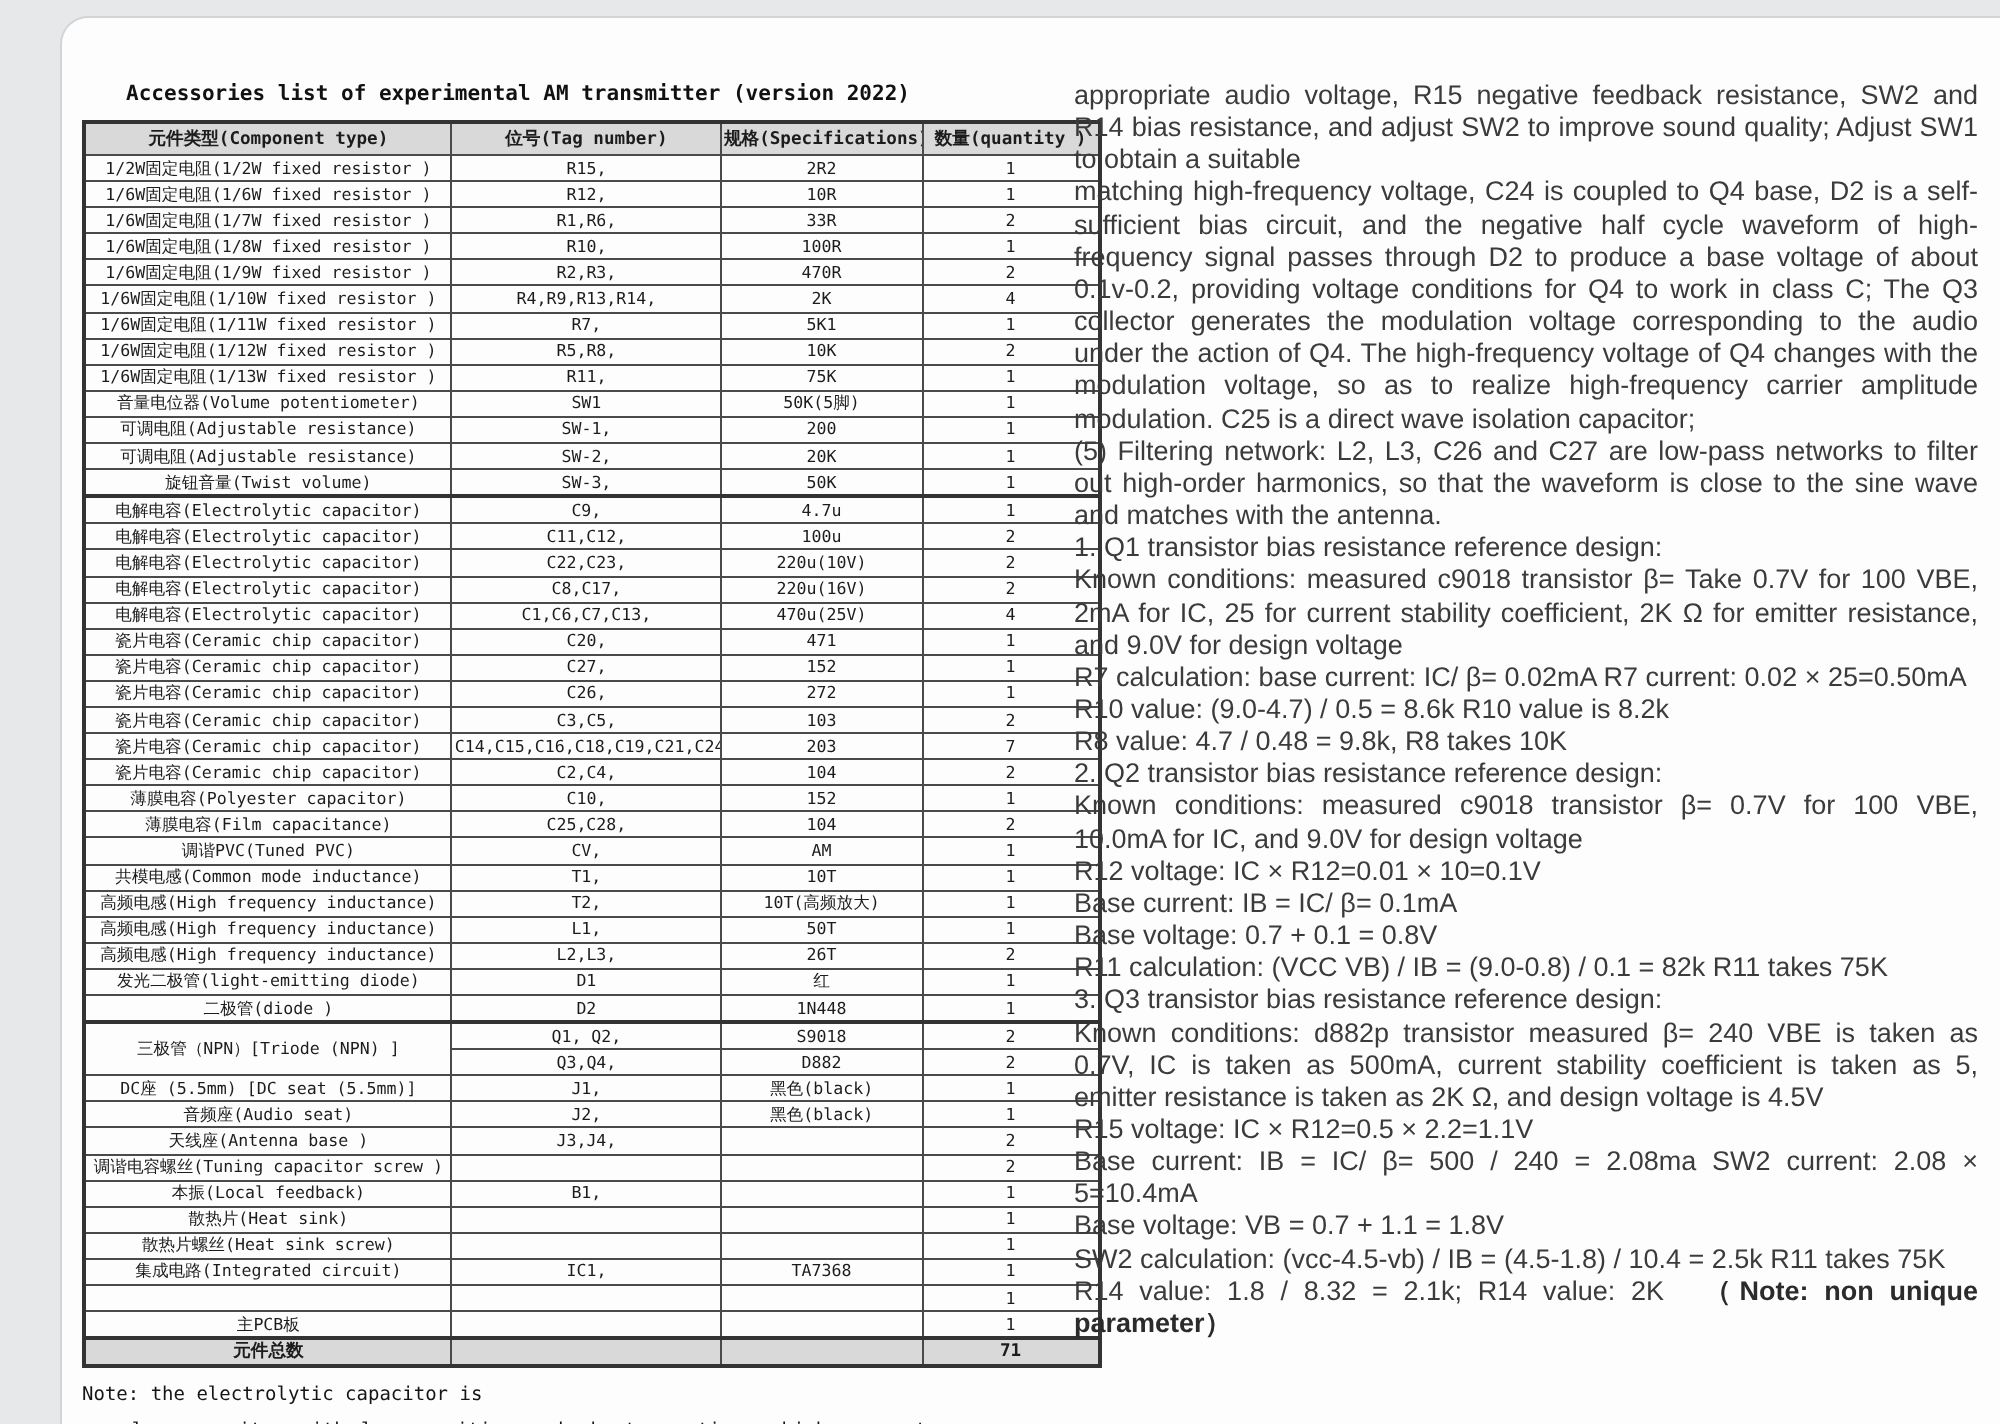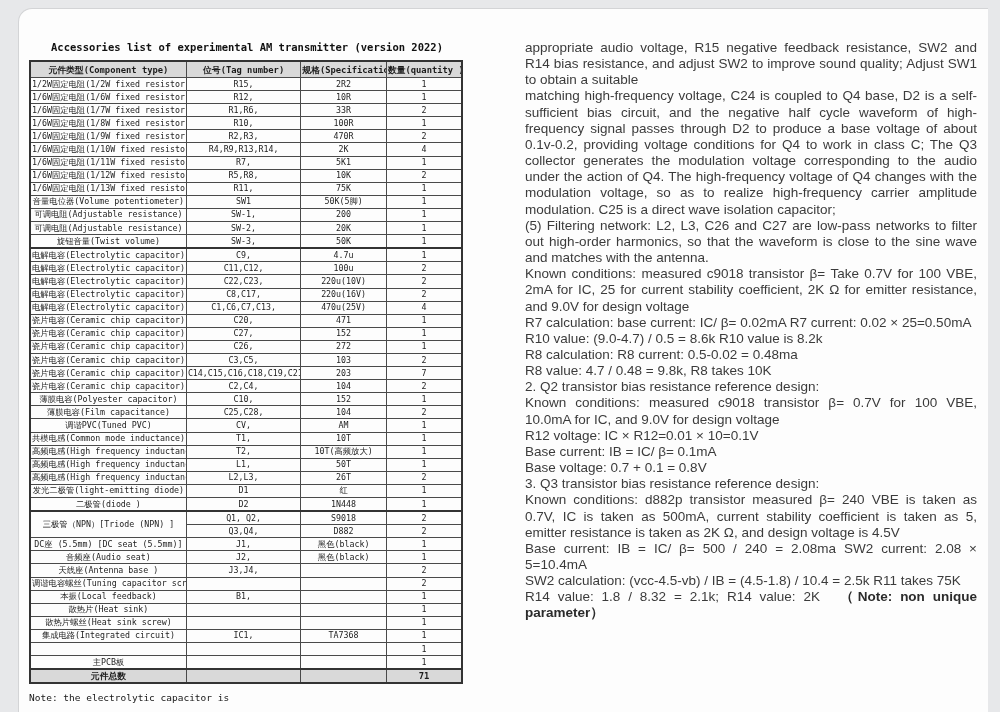--- a/index.html
+++ b/index.html
@@ -10,36 +10,36 @@
     --table-text:#1c1c1c;
     --right-text:#3b3b3b;
   }
   html,body{margin:0;padding:0;}
   body{
     width:1000px;height:712px;overflow:hidden;position:relative;
     background:var(--canvas-bg);
     font-family:"Liberation Sans",sans-serif;
   }
   .page{
-    position:absolute;left:18px;top:8px;width:970px;height:704px;
+    position:absolute;left:30px;top:8px;width:970px;height:704px;
     background:var(--page-bg);
     border-top-left-radius:14px;
     border-top:1px solid #d3d4d6;border-left:1px solid #d3d4d6;
     box-sizing:border-box;
   }
   
   .left-pane{position:absolute;left:10px;top:32px;width:436px;}
   .table-title{
     text-align:center;
     font-family:"DejaVu Sans Mono","Liberation Mono",monospace;
     font-weight:bold;font-size:10.5px;color:#111;
     margin:0 0 7px 0;white-space:nowrap;
   }
   table.parts{
-    border-collapse:collapse;table-layout:fixed;width:434px;
+    border-collapse:collapse;table-layout:fixed;width:510px;
     font-family:"DejaVu Sans Mono","Liberation Mono",monospace;
     font-size:8.3px;color:var(--table-text);
     border:2px solid #333;
     padding-left:21px;
   }
   table.parts th{
     background:var(--header-bg);font-weight:bold;font-size:8.8px;
     border:1px solid var(--border);height:15px;line-height:14px;
     padding:0 1px;text-align:center;overflow:hidden;white-space:nowrap;
   }
@@ -376,30 +376,33 @@
     <div class="note">
       <div class="note-l1">Note: the electrolytic capacitor is</div>
       <div class="note-l2">a polar capacitor with long positive and short negative, which can not be welded.</div>
     </div>
   </div>
 
   <div class="right-pane">
       <p>appropriate audio voltage, R15 negative feedback resistance, SW2 and R14 bias resistance, and adjust SW2 to improve sound quality; Adjust SW1 to obtain a suitable</p>
       <p>matching high-frequency voltage, C24 is coupled to Q4 base, D2 is a self-sufficient bias circuit, and the negative half cycle waveform of high-frequency signal passes through D2 to produce a base voltage of about 0.1v-0.2, providing voltage conditions for Q4 to work in class C; The Q3 collector generates the modulation voltage corresponding to the audio under the action of Q4. The high-frequency voltage of Q4 changes with the modulation voltage, so as to realize high-frequency carrier amplitude modulation. C25 is a direct wave isolation capacitor;</p>
       <p>(5) Filtering network: L2, L3, C26 and C27 are low-pass networks to filter out high-order harmonics, so that the waveform is close to the sine wave and matches with the antenna.</p>
+      <p>1. Q1 transistor bias resistance reference design:</p>
       <p>Known conditions: measured c9018 transistor β= Take 0.7V for 100 VBE, 2mA for IC, 25 for current stability coefficient, 2K Ω for emitter resistance, and 9.0V for design voltage</p>
       <p>R7 calculation: base current: IC/ β= 0.02mA R7 current: 0.02 × 25=0.50mA</p>
       <p>R10 value: (9.0-4.7) / 0.5 = 8.6k R10 value is 8.2k</p>
-      <p>R8 calculation: R8 current: 0.5-0.02 = 0.48ma</p>
       <p>R8 value: 4.7 / 0.48 = 9.8k, R8 takes 10K</p>
       <p>2. Q2 transistor bias resistance reference design:</p>
       <p>Known conditions: measured c9018 transistor β= 0.7V for 100 VBE, 10.0mA for IC, and 9.0V for design voltage</p>
       <p>R12 voltage: IC × R12=0.01 × 10=0.1V</p>
       <p>Base current: IB = IC/ β= 0.1mA</p>
       <p>Base voltage: 0.7 + 0.1 = 0.8V</p>
+      <p>R11 calculation: (VCC VB) / IB = (9.0-0.8) / 0.1 = 82k R11 takes 75K</p>
       <p>3. Q3 transistor bias resistance reference design:</p>
       <p>Known conditions: d882p transistor measured β= 240 VBE is taken as 0.7V, IC is taken as 500mA, current stability coefficient is taken as 5, emitter resistance is taken as 2K Ω, and design voltage is 4.5V</p>
+      <p>R15 voltage: IC × R12=0.5 × 2.2=1.1V</p>
       <p>Base current: IB = IC/ β= 500 / 240 = 2.08ma SW2 current: 2.08 × 5=10.4mA</p>
+      <p>Base voltage: VB = 0.7 + 1.1 = 1.8V</p>
       <p>SW2 calculation: (vcc-4.5-vb) / IB = (4.5-1.8) / 10.4 = 2.5k R11 takes 75K</p>
       <p>R14 value: 1.8 / 8.32 = 2.1k; R14 value: 2K<b class="tail">（Note: non unique parameter）</b></p>
     </div>
 
 </div>
 
 </body></html>

